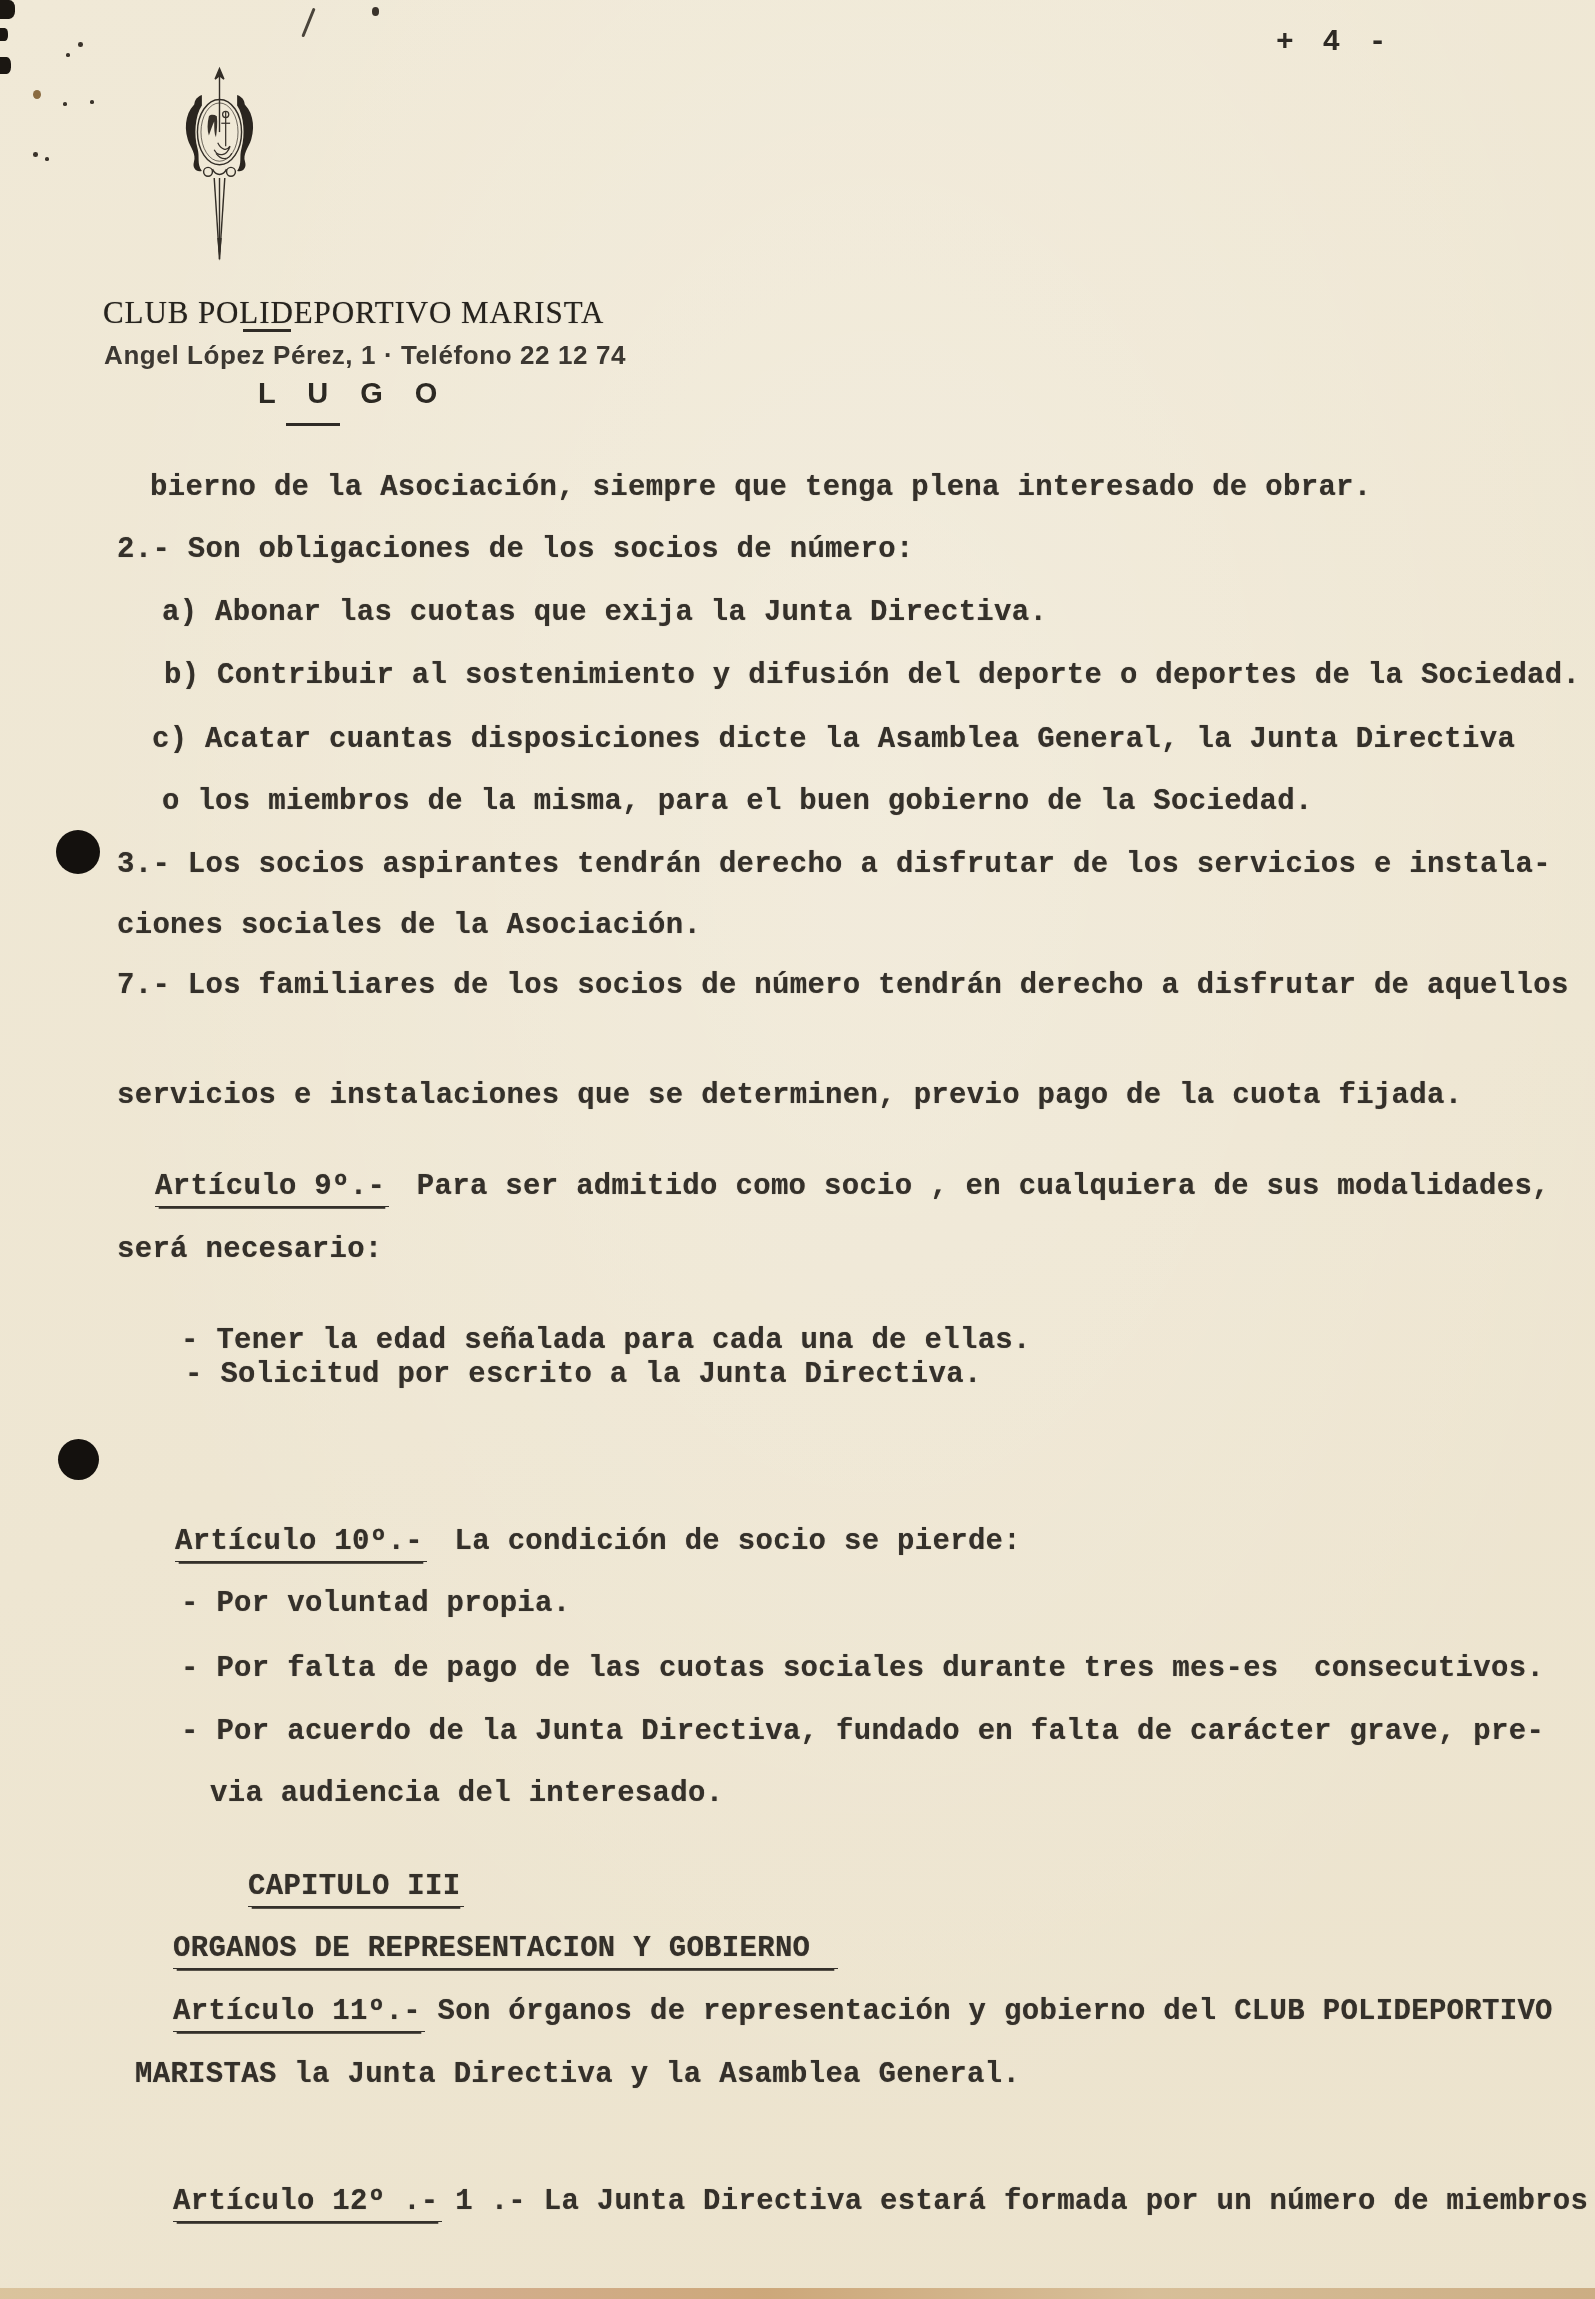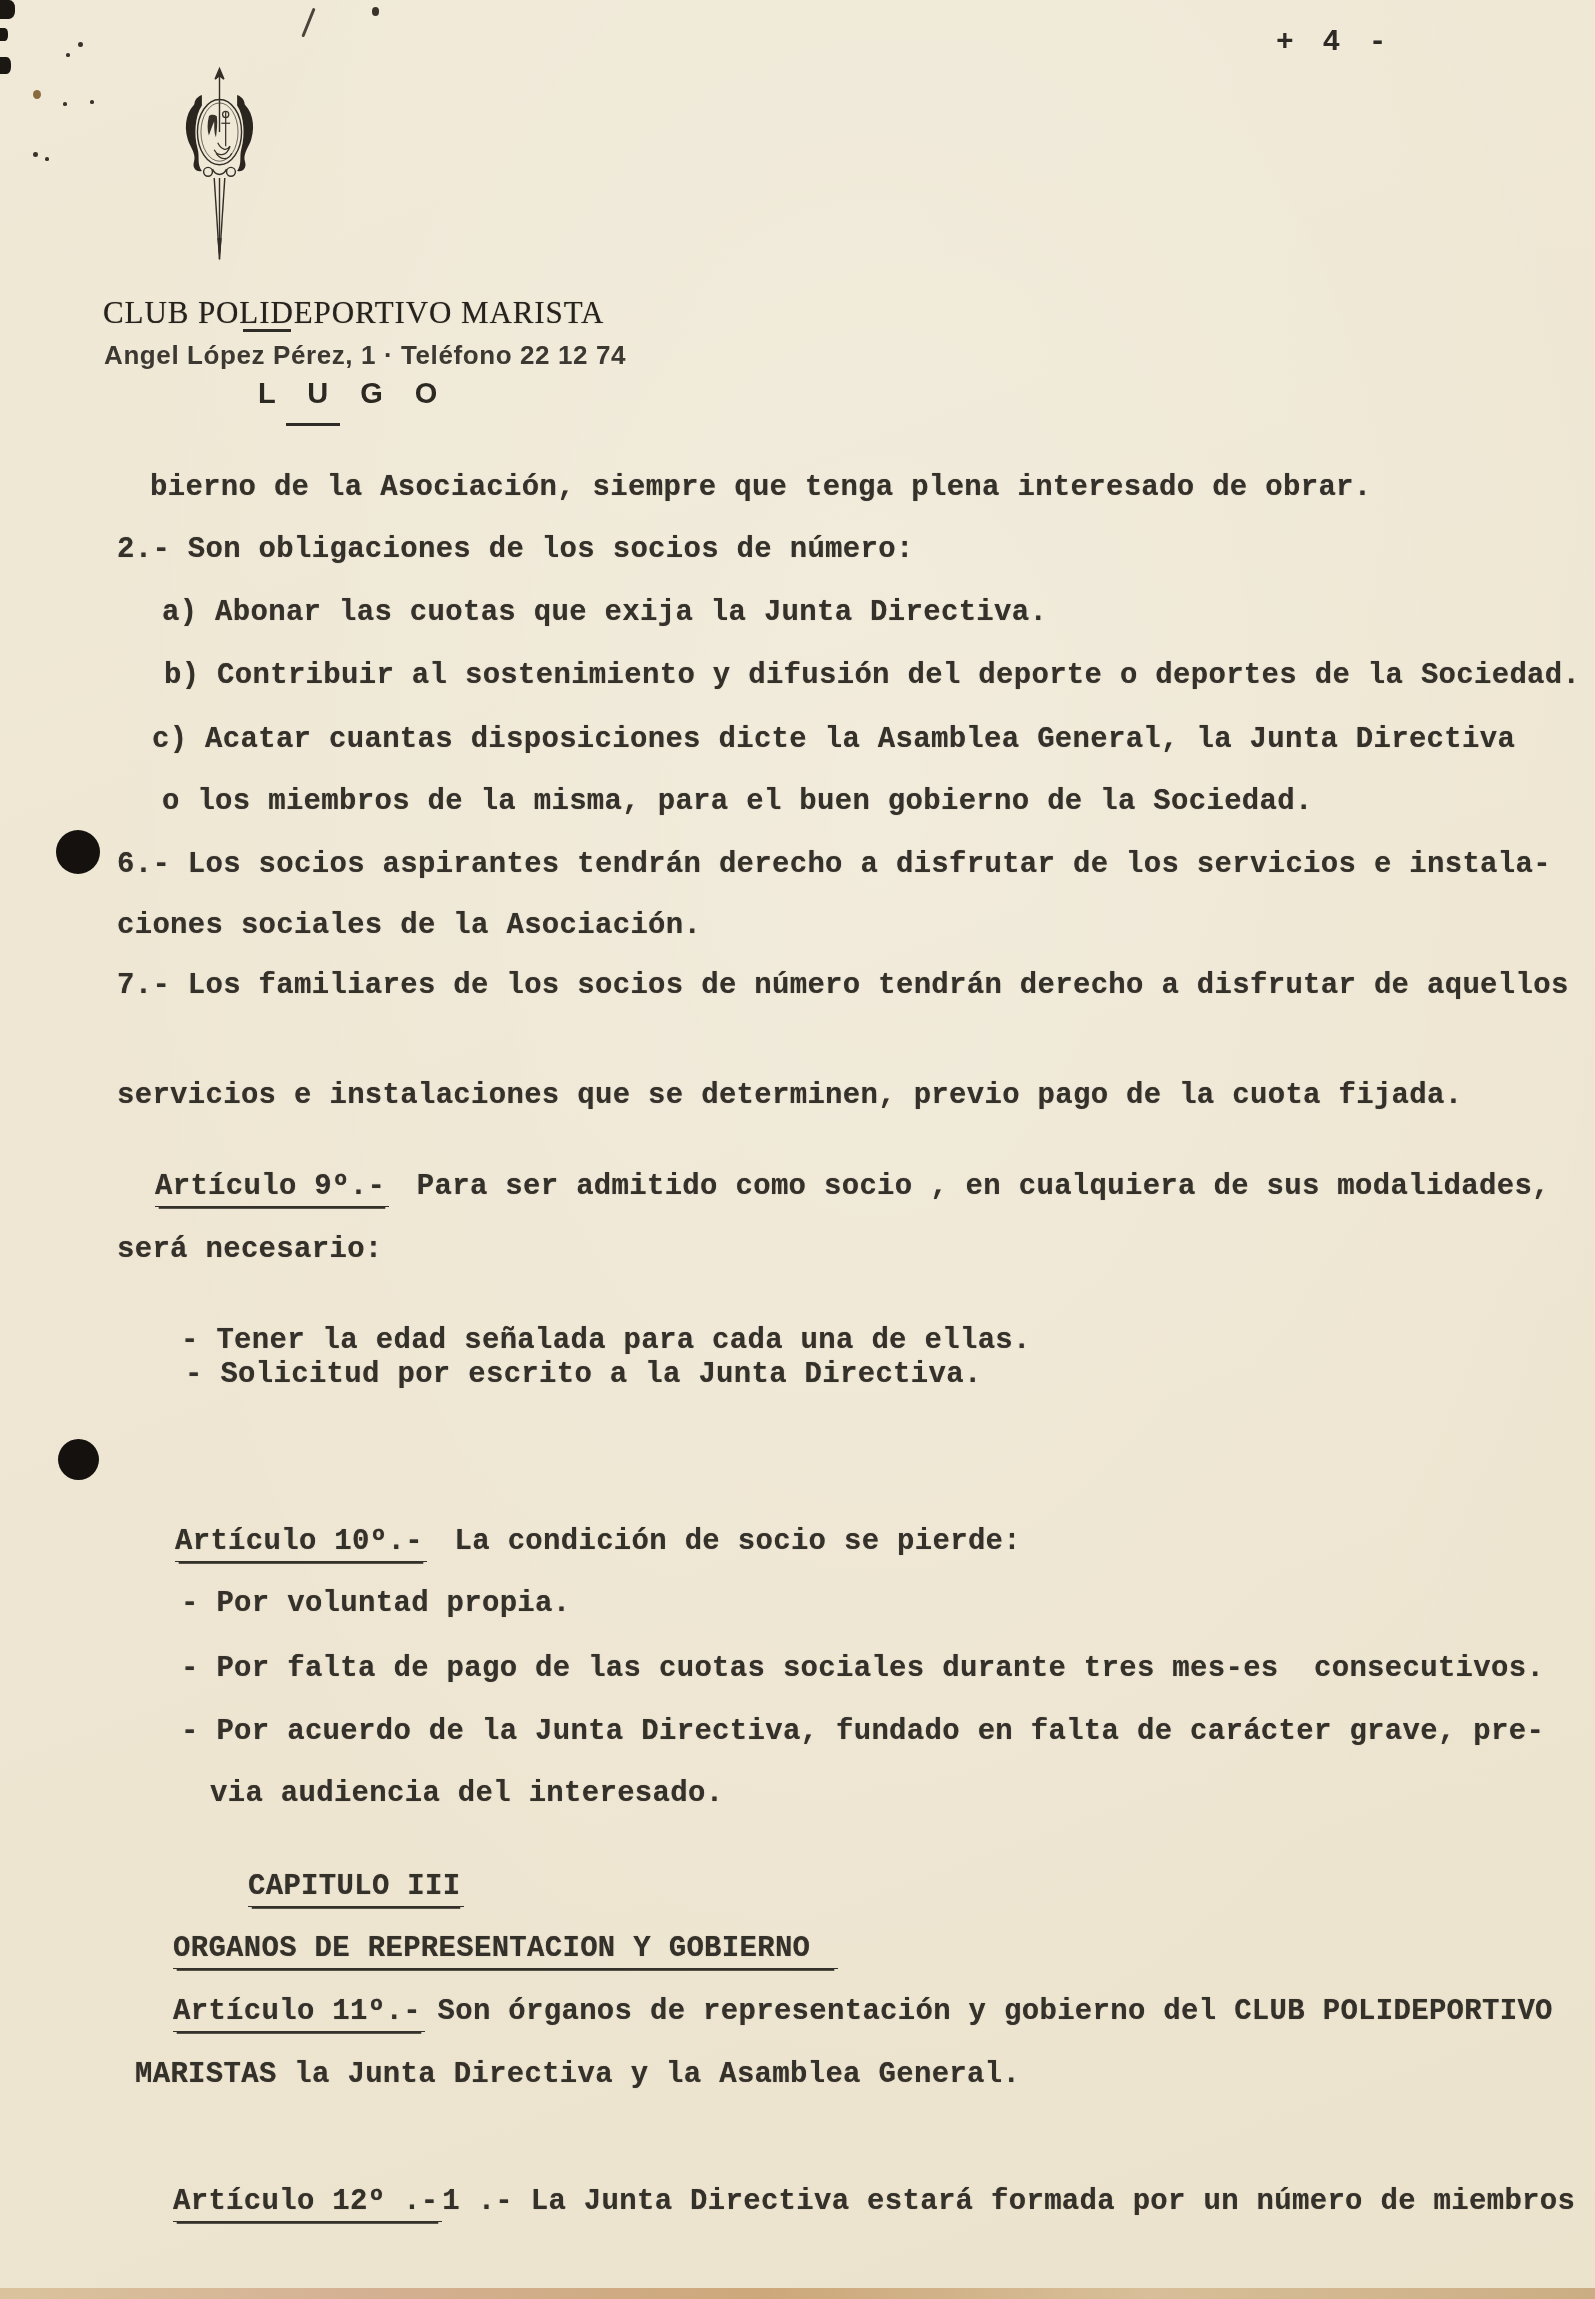--- a/index.html
+++ b/index.html
@@ -23,21 +23,21 @@
   }
   .u2{
     border-bottom:1.8px solid #34302a;
     box-shadow:0 5.5px 0 -3.7px #34302a;
     padding-bottom:2.8px;
     padding-right:3.7px;
     margin-left:38px;
   }
   .rest{margin-left:28px;}
   .rest-sm{margin-left:13px;}
-  .rest-lg{}
+  .rest-lg{margin-left:13px;}
   .caps-pad{padding-right:28px;}
   .hdr-title{
     position:absolute;left:103px;top:295px;
     font-family:"Liberation Serif", serif;
     font-size:31px;letter-spacing:0.9px;color:#26231e;
     text-shadow:0 0 0.9px rgba(40,35,28,0.5);
     white-space:pre;
   }
   .hdr-addr{
     position:absolute;left:104px;top:340px;
@@ -130,21 +130,21 @@
   <div class="hdr-addr">Angel López Pérez, 1 · Teléfono 22 12 74</div>
   <div class="hdr-city">L U G O</div>
   <div class="rule" style="left:286px;top:423px;width:54px;"></div>
 
   <div class="line" style="left:150px;top:473px;">bierno de la Asociación, siempre que tenga plena interesado de obrar.</div>
   <div class="line" style="left:117px;top:535px;">2.- Son obligaciones de los socios de número:</div>
   <div class="line" style="left:162px;top:598px;">a) Abonar las cuotas que exija la Junta Directiva.</div>
   <div class="line" style="left:164px;top:661px;">b) Contribuir al sostenimiento y difusión del deporte o deportes de la Sociedad.</div>
   <div class="line" style="left:152px;top:725px;">c) Acatar cuantas disposiciones dicte la Asamblea General, la Junta Directiva</div>
   <div class="line" style="left:162px;top:787px;">o los miembros de la misma, para el buen gobierno de la Sociedad.</div>
-  <div class="line" style="left:117px;top:850px;">6.- Los socios aspirantes tendrán derecho a disfrutar de los servicios e instala-</div>
+  <div class="line" style="left:117px;top:850px;">3.- Los socios aspirantes tendrán derecho a disfrutar de los servicios e instala-</div>
   <div class="line" style="left:117px;top:911px;">ciones sociales de la Asociación.</div>
   <div class="line" style="left:117px;top:971px;">7.- Los familiares de los socios de número tendrán derecho a disfrutar de aquellos</div>
   <div class="line" style="left:117px;top:1081px;">servicios e instalaciones que se determinen, previo pago de la cuota fijada.</div>
 
   <div class="line" style="left:117px;top:1172px;"><span class="u2">Artículo 9º.-</span><span class="rest">Para ser admitido como socio , en cualquiera de sus modalidades,</span></div>
   <div class="line" style="left:117px;top:1235px;">será necesario:</div>
   <div class="line" style="left:181px;top:1326px;">- Tener la edad señalada para cada una de ellas.</div>
   <div class="line" style="left:185px;top:1360px;">- Solicitud por escrito a la Junta Directiva.</div>
 
   <div class="line" style="left:137px;top:1527px;"><span class="u2">Artículo 10º.-</span><span class="rest">La condición de socio se pierde:</span></div>

